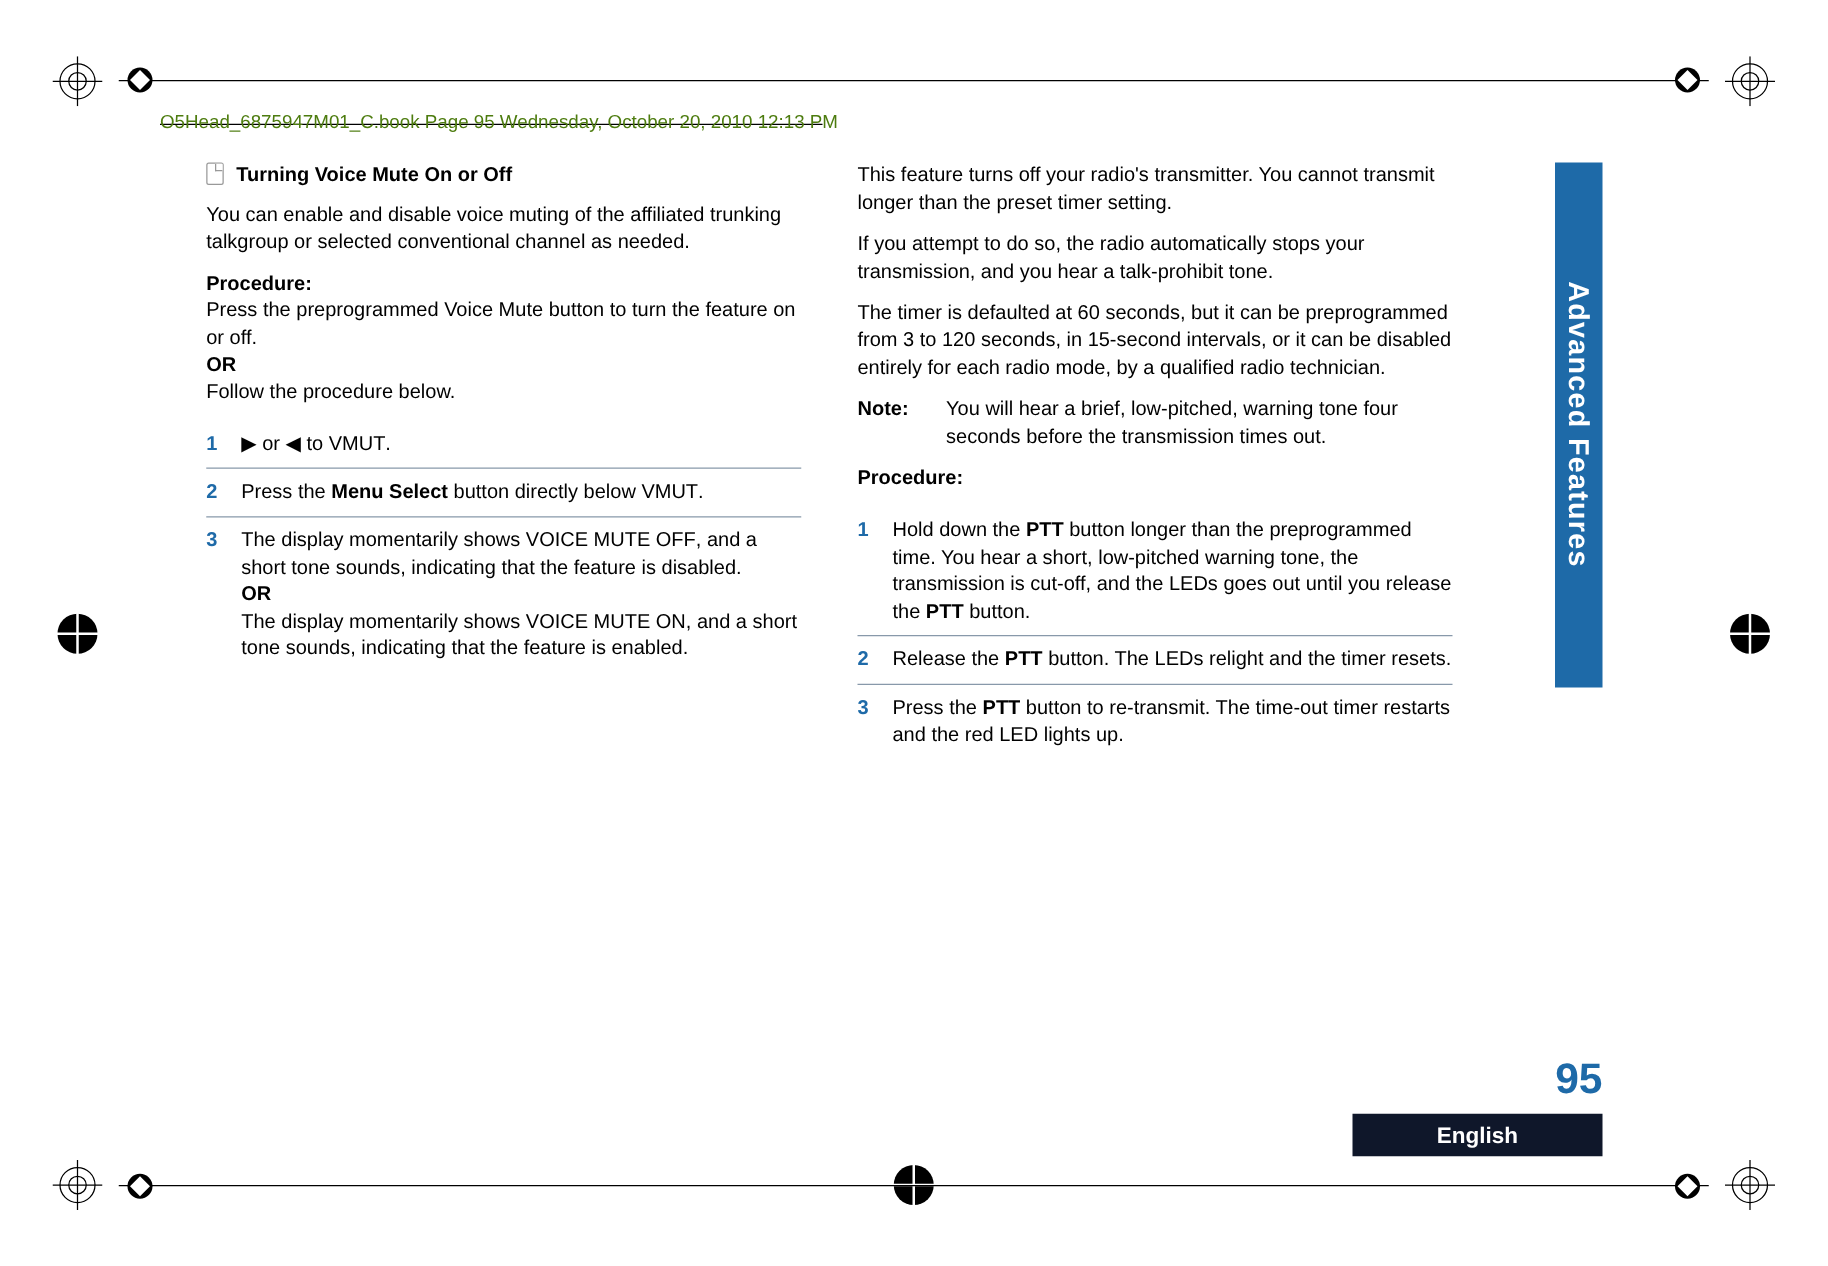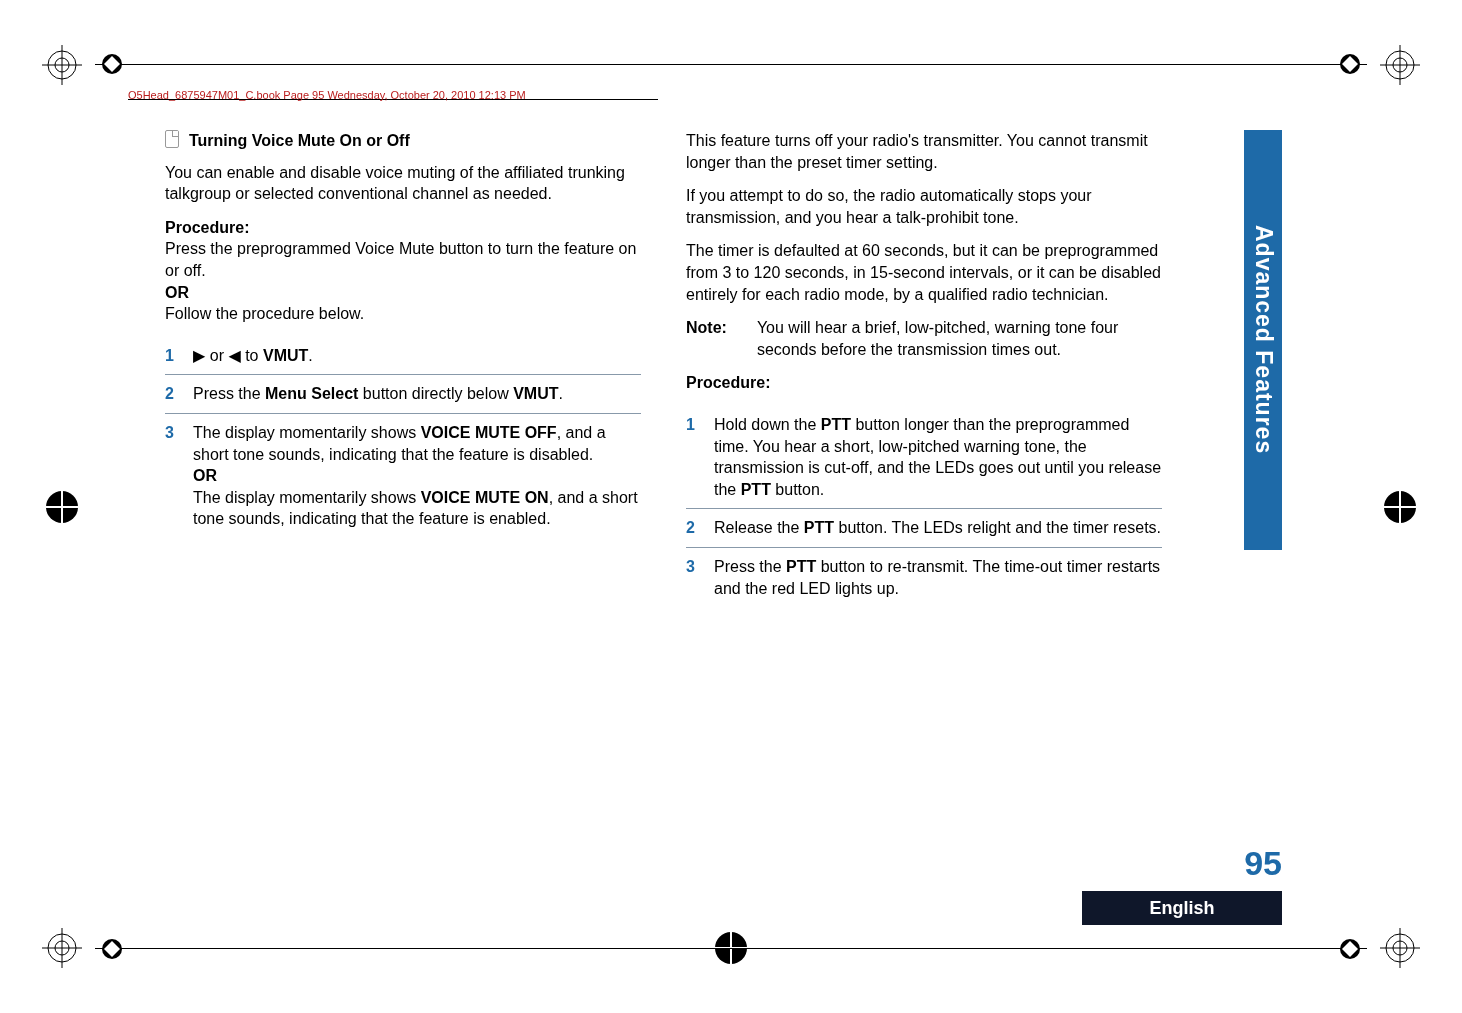--- a/index.html
+++ b/index.html
@@ -35,22 +35,22 @@
   .crop-arrow-tl, .crop-arrow-tr, .crop-arrow-bl, .crop-arrow-br {
     position: absolute; width: 24px; height: 24px;
   }
   .crop-arrow-tl { top: 52px; left: 100px; }
   .crop-arrow-tr { top: 52px; right: 100px; }
   .crop-arrow-bl { bottom: 52px; left: 100px; }
   .crop-arrow-br { bottom: 52px; right: 100px; }
   .header-line {
     position: absolute;
     top: 89px; left: 128px;
-    font-size: 11px;
-    color: #b91c1c;
+    font-size: 15px;
+    color: #4d7c0f;
   }
   .header-rule {
     position: absolute;
     top: 99px; left: 128px; width: 530px;
     border-top: 1px solid #000;
   }
   .page-content {
     position: absolute;
     top: 130px; left: 165px; right: 300px; bottom: 140px;
     display: flex;
@@ -95,21 +95,21 @@
     border-bottom: 1px solid #89a;
   }
   .step:last-child { border-bottom: none; }
   .step-num {
     color: #1e6aa8;
     font-weight: bold;
     flex-shrink: 0;
     width: 14px;
   }
   .step-body { flex: 1; }
-  .ui-text { font-family: Arial, sans-serif; font-weight: bold; letter-spacing: 0; }
+  .ui-text { font-family: Arial, sans-serif; font-weight: normal; letter-spacing: 0; }
   .note-row { display: flex; gap: 30px; margin-bottom: 12px; }
   .note-label { font-weight: bold; flex-shrink: 0; }
   .side-tab {
     position: absolute;
     right: 180px;
     top: 130px;
     width: 38px;
     height: 420px;
     background: #1e6aa8;
     display: flex;

